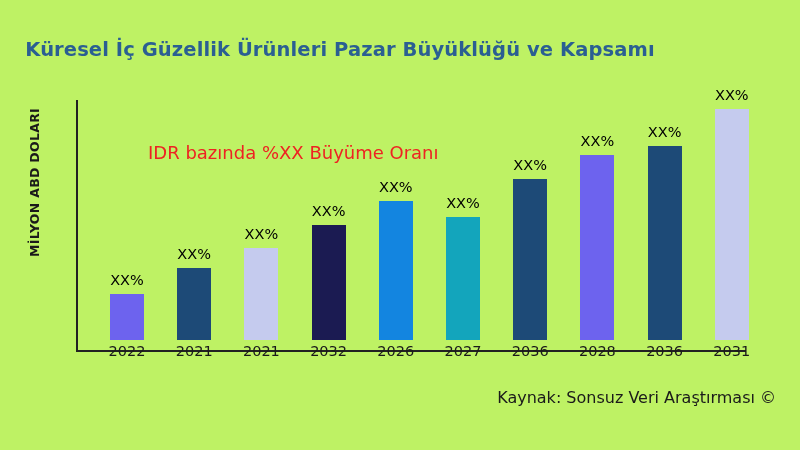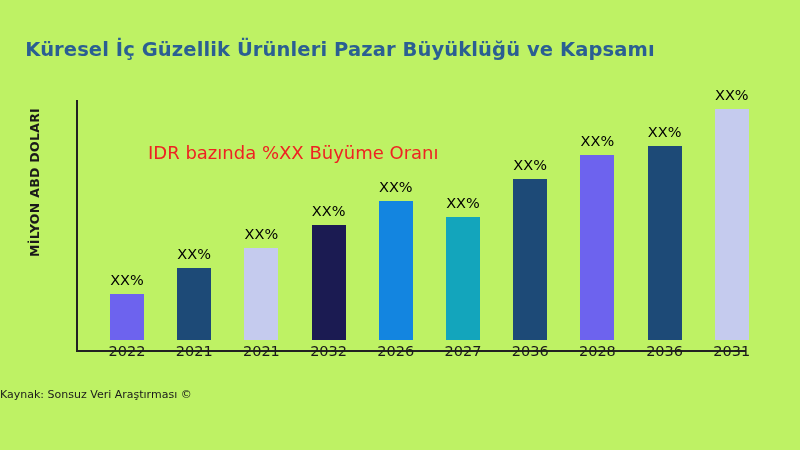--- a/index.html
+++ b/index.html
@@ -114,24 +114,25 @@
     color: #ee2222;
     white-space: nowrap;
   }
 
   
   #source-note {
     position: absolute;
     left: 0;
     top: 388px;
     width: 730px;
-    text-align: left;
-    font-size: 11px;
+    text-align: right;
+    font-size: 16px;
     color: #1a1a1a;
     white-space: nowrap;
+    padding-left: 46px;
   }
 </style>
 </head>
 <body>
 
 <div id="page">
 
   <div id="chart-title">Küresel İç Güzellik Ürünleri Pazar Büyüklüğü ve Kapsamı</div>
 
   <div id="y-axis-title">MİLYON ABD DOLARI</div>

